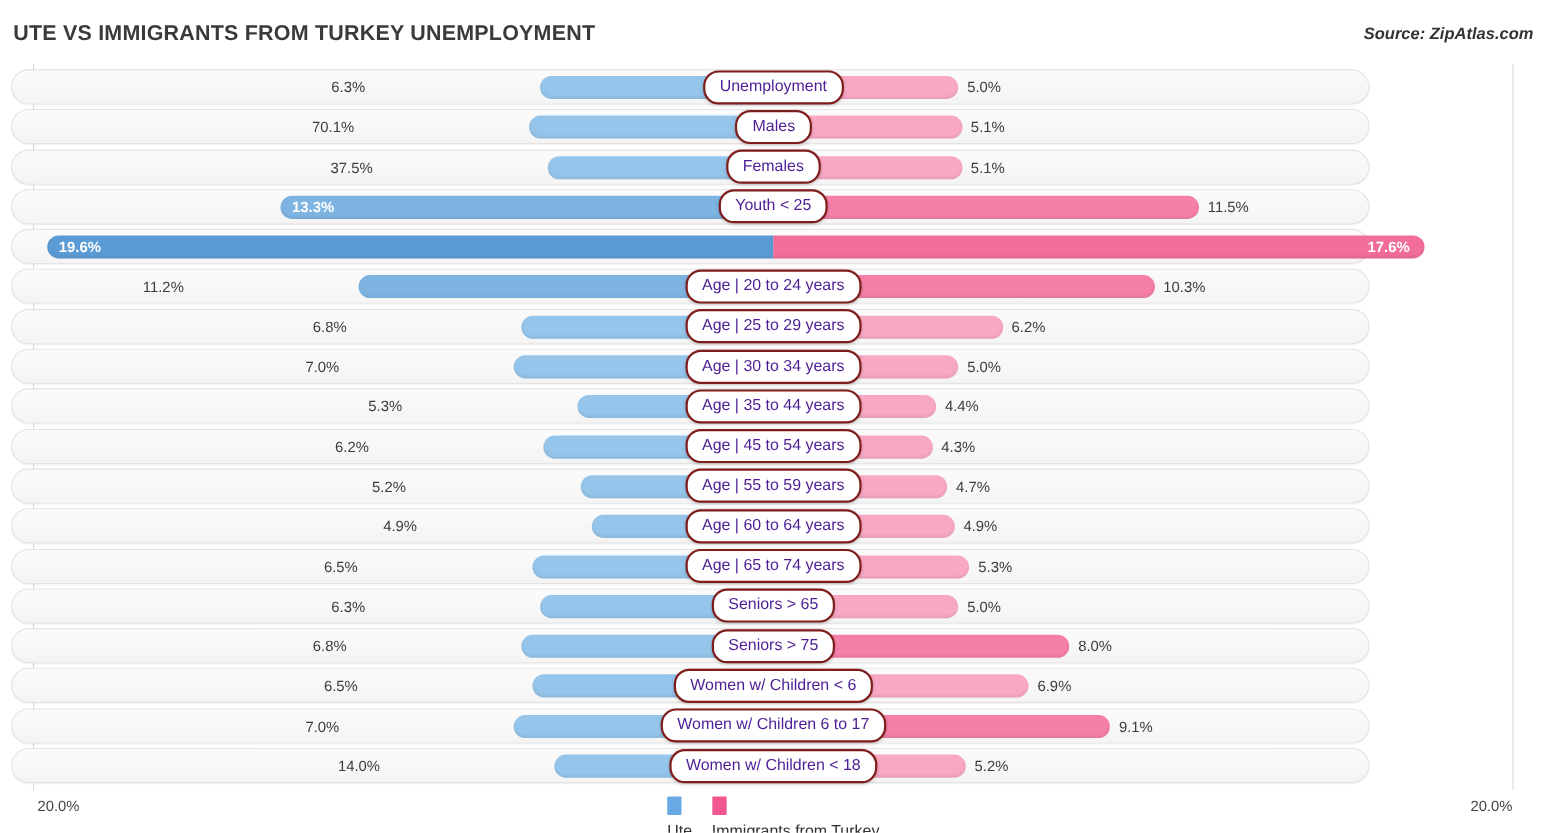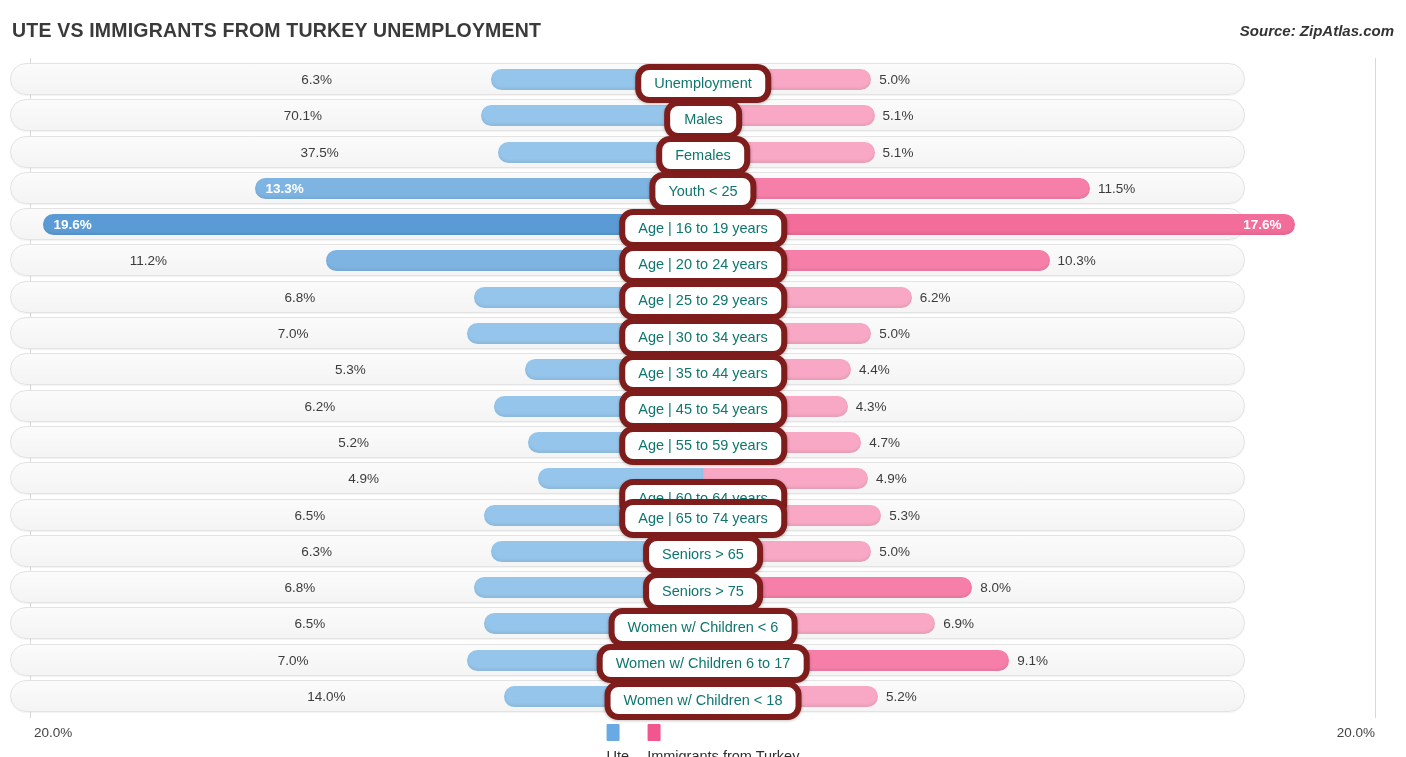--- a/index.html
+++ b/index.html
@@ -121,25 +121,25 @@
   }
 
   
   .pill {
     position: absolute;
     top: 1.5px;
     height: 27px;
     line-height: 27px;
     transform: translateX(-50%);
     background: #ffffff;
-    border: 6px solid #7f1d1d;
+    border: 2px solid #7f1d1d;
     border-radius: 14px;
     padding: 0 13px;
     font-size: 14.5px;
-    color: #0f766e;
+    color: #4c1d95;
     white-space: nowrap;
     box-shadow: 0 1px 3px rgba(0,0,0,0.22);
     z-index: 5;
   }
 
   
   .footer {
     position: absolute;
     left: 0;
     top: 718px;
@@ -225,21 +225,20 @@
         <div class="vlabel inside" style="left: 265.455px;">13.3%</div>
         <div class="vlabel outside-right" style="left: 1097.97px;">11.5%</div>
         <div class="pill" style="left: 703px;">Youth &lt; 25</div>
       </div>
       <div class="row">
         <div class="track"></div>
         <div class="bar left" style="left: 43.46px; width: 659.54px; background: rgb(91, 155, 213);"></div>
         <div class="bar right" style="left: 703px; width: 592.24px; background: rgb(242, 109, 154);"></div>
         <div class="vlabel inside" style="left: 53.46px;">19.6%</div>
         <div class="vlabel inside" style="left: 1243.24px;">17.6%</div>
-        <div class="pill" style="left: 703px;">Age | 16 to 19 years</div>
       </div>
       <div class="row">
         <div class="track"></div>
         <div class="bar left" style="left: 326.12px; width: 376.88px; background: rgb(126, 180, 226);"></div>
         <div class="bar right" style="left: 703px; width: 346.595px; background: rgb(245, 127, 168);"></div>
         <div class="vlabel outside-left" style="right: 1087.88px;">11.2%</div>
         <div class="vlabel outside-right" style="left: 1057.6px;">10.3%</div>
         <div class="pill" style="left: 703px;">Age | 20 to 24 years</div>
       </div>
       <div class="row">
@@ -281,21 +280,21 @@
         <div class="vlabel outside-left" style="right: 885.98px;">5.2%</div>
         <div class="vlabel outside-right" style="left: 869.155px;">4.7%</div>
         <div class="pill" style="left: 703px;">Age | 55 to 59 years</div>
       </div>
       <div class="row">
         <div class="track"></div>
         <div class="bar left" style="left: 538.115px; width: 164.885px; background: rgb(149, 197, 234);"></div>
         <div class="bar right" style="left: 703px; width: 164.885px; background: rgb(248, 168, 196);"></div>
         <div class="vlabel outside-left" style="right: 875.885px;">4.9%</div>
         <div class="vlabel outside-right" style="left: 875.885px;">4.9%</div>
-        <div class="pill" style="left: 703px; margin-top: 16px;">Age | 60 to 64 years</div>
+        <div class="pill" style="left: 703px;">Age | 60 to 64 years</div>
       </div>
       <div class="row">
         <div class="track"></div>
         <div class="bar left" style="left: 484.275px; width: 218.725px; background: rgb(149, 197, 234);"></div>
         <div class="bar right" style="left: 703px; width: 178.345px; background: rgb(248, 168, 196);"></div>
         <div class="vlabel outside-left" style="right: 929.725px;">6.5%</div>
         <div class="vlabel outside-right" style="left: 889.345px;">5.3%</div>
         <div class="pill" style="left: 703px;">Age | 65 to 74 years</div>
       </div>
       <div class="row">

